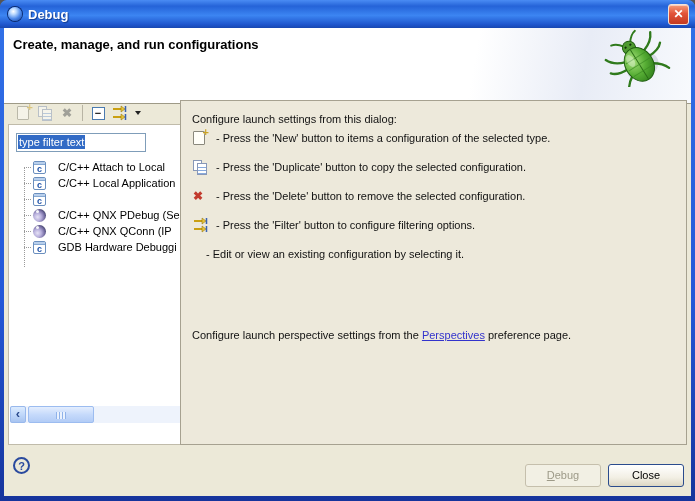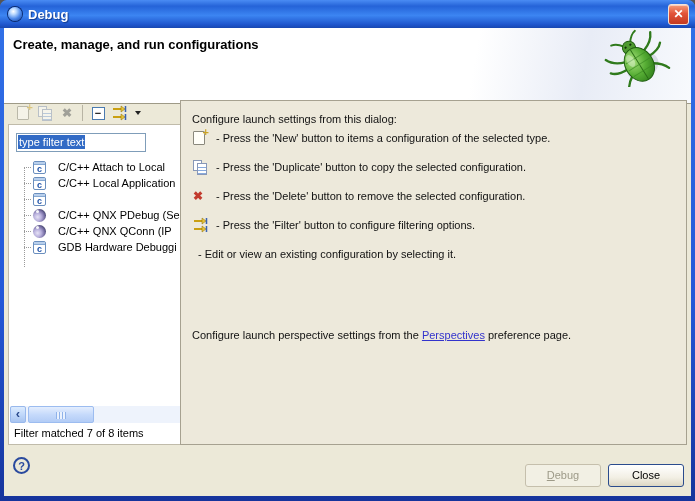--- a/index.html
+++ b/index.html
@@ -70,21 +70,21 @@
     background:linear-gradient(180deg,#e4eefe,#c6dafb 50%,#b2ccf6);}
   .sb-thumb:after{content:'';position:absolute;left:50%;top:5px;margin-left:-5px;width:10px;height:7px;
     background:repeating-linear-gradient(90deg,#8fb2ea 0 1px,#eaf2fe 1px 3px);}
   .match-label{position:absolute;left:5px;top:302px;font-size:11px;color:#000;white-space:nowrap;}
   
   .right-panel{position:absolute;left:176px;top:72px;width:507px;height:345px;background:#ede9db;border:1px solid #a6a190;font-size:11px;color:#111;}
   .intro{position:absolute;left:11px;top:12px;}
   .inst-row{position:absolute;left:12px;display:flex;align-items:center;height:18px;}
   .inst-row .ictn{width:18px;display:flex;justify-content:flex-start;flex:none;}
   .inst-row .txt{margin-left:5px;white-space:nowrap;}
-  .inst-row.noicon .txt{margin-left:5px;}
+  .inst-row.noicon .txt{margin-left:13px;}
   .persp{position:absolute;left:11px;top:188px;white-space:nowrap;margin-top:40px;}
   .link{color:#3333cc;text-decoration:underline;cursor:pointer;}
   
   .help-icon{position:absolute;left:9px;top:429px;width:17px;height:17px;border-radius:50%;border:2px solid #2a4a9e;
     color:#2a4a9e;font-weight:bold;font-size:11px;display:flex;align-items:center;justify-content:center;cursor:default;}
   .btn{position:absolute;top:436px;width:76px;height:23px;border-radius:3px;font-size:11px;text-align:center;cursor:default;}
   .btn-debug{left:521px;border:1px solid #c5bfac;background:#f2f0e4;color:#9d9a88;}
   .btn-close{left:604px;border:1px solid #2a4b8d;background:linear-gradient(180deg,#ffffff,#f2efe4 60%,#dcd7c4);color:#000;}
   .btn .accel{display:block;line-height:21px;}
   .btn-debug .accel::first-letter{text-decoration:underline;}
@@ -217,21 +217,20 @@
           <span class="lbl">GDB Hardware Debuggi</span>
         </div>
       </div>
 
       <div class="hscroll">
         <div class="sb-btn sb-left">‹</div>
         <div class="sb-thumb"></div>
         <div class="sb-btn sb-right">›</div>
       </div>
 
-      <div class="match-label">Filter matched 7 of 8 items</div>
     </div>
 
     <div class="right-panel">
       <div class="intro">Configure launch settings from this dialog:</div>
 
       <div class="inst-row" style="top:28px;">
         <span class="ictn">
             <span class="page-icon">
               <span class="plus">+</span>
             </span>

